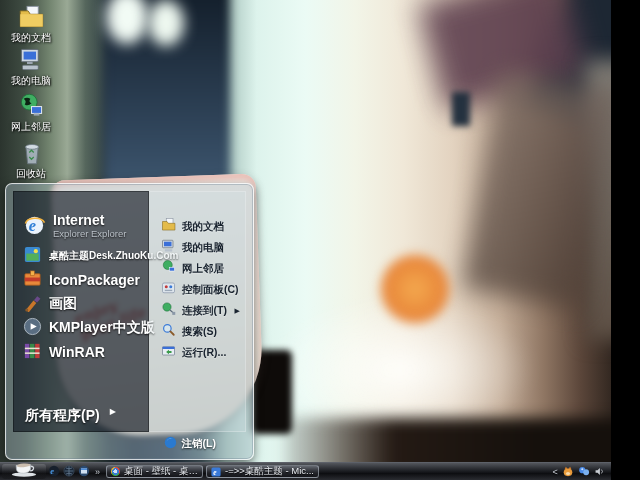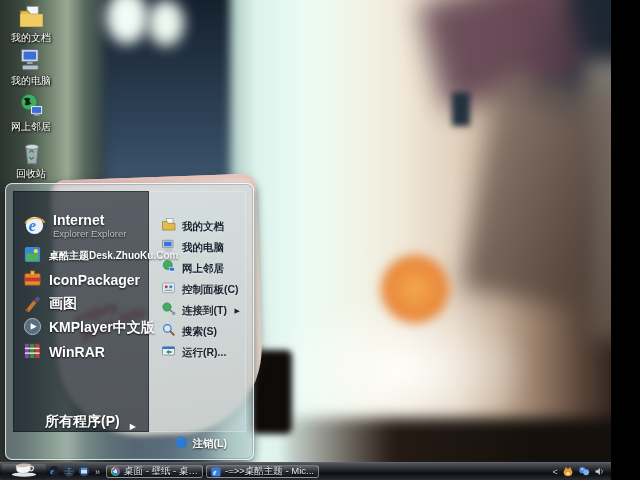--- a/index.html
+++ b/index.html
@@ -54,28 +54,28 @@
     display:flex;flex-direction:column;padding-top:16px;box-sizing:border-box;}
   #menu-right{flex:1;background:rgba(208,222,228,.28);border:1px solid rgba(255,255,255,.25);
     border-left:none;padding-top:24px;box-sizing:border-box;}
   .mi{display:flex;align-items:center;gap:7px;height:24px;padding-left:9px;}
   .mi-ie{height:36px;}
   .mi .ic{flex:0 0 auto;display:block;}
   .mi-text{font-size:14px;font-weight:bold;color:#fff;white-space:nowrap;
     text-shadow:0 1px 2px rgba(0,0,0,.85);}
   .mi-sub{font-size:9.5px;font-weight:normal;color:rgba(215,222,230,.8);}
   .mi-2l{display:flex;flex-direction:column;line-height:1.15;}
-  #all-programs{margin-top:auto;display:flex;align-items:flex-end;gap:10px;height:24px;
-    padding-left:31px;}
+  #all-programs{margin-top:auto;display:flex;align-items:flex-start;gap:10px;height:24px;
+    padding-left:11px;}
   .ap-arrow{color:#fff;font-size:8px;}
   .pl{display:flex;align-items:center;gap:6px;height:21px;padding:0 5px 0 12px;}
   .pl-text{font-size:10.5px;font-weight:bold;color:#18222e;white-space:nowrap;
     text-shadow:0 1px 1px rgba(255,255,255,.35);}
   .pl-arrow{margin-left:auto;color:#1a2430;font-size:7px;}
-  #menu-bottom{position:absolute;left:7px;right:14px;bottom:5px;height:20px;display:flex;
+  #menu-bottom{position:absolute;left:7px;right:25px;bottom:5px;height:20px;display:flex;
     justify-content:flex-end;align-items:center;padding-right:12px;}
   .mb-item{display:flex;align-items:center;gap:5px;}
   .mb-text{font-size:10.5px;font-weight:bold;color:#fff;text-shadow:0 1px 2px rgba(0,0,0,.8);}
 
   
   #taskbar{position:absolute;left:0;bottom:0;width:640px;height:18px;z-index:10;
     background:linear-gradient(#53565c,#26282d 38%,#0d0e11 62%,#2a2c31);
     border-top:1px solid #5d6169;box-sizing:border-box;}
   #start-button{position:absolute;left:2px;top:1px;width:44px;height:15px;border-radius:3px;
     background:linear-gradient(rgba(255,255,255,.16),rgba(255,255,255,.03) 50%,rgba(0,0,0,.25));

